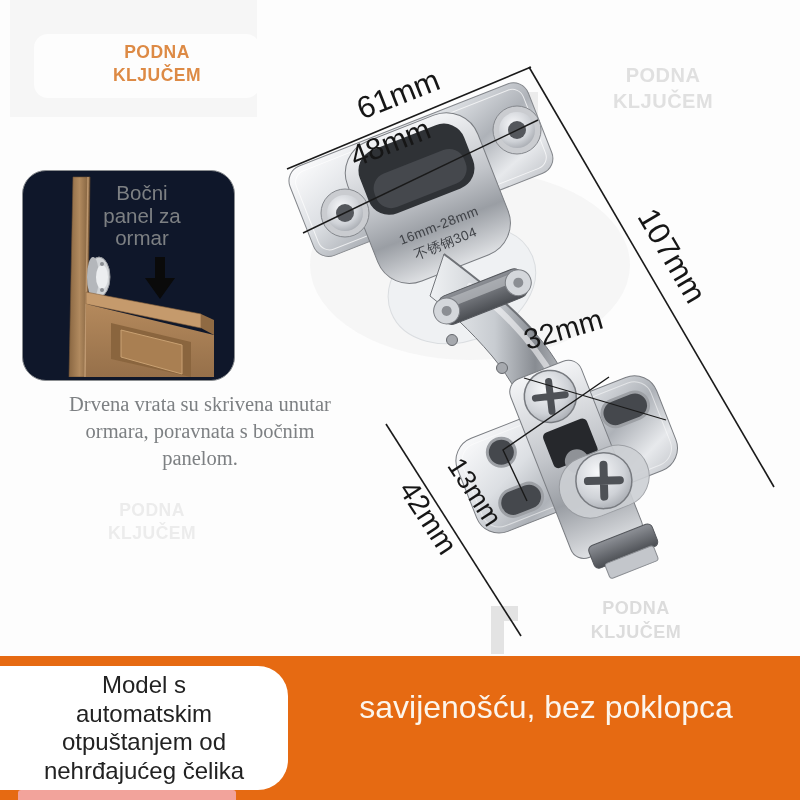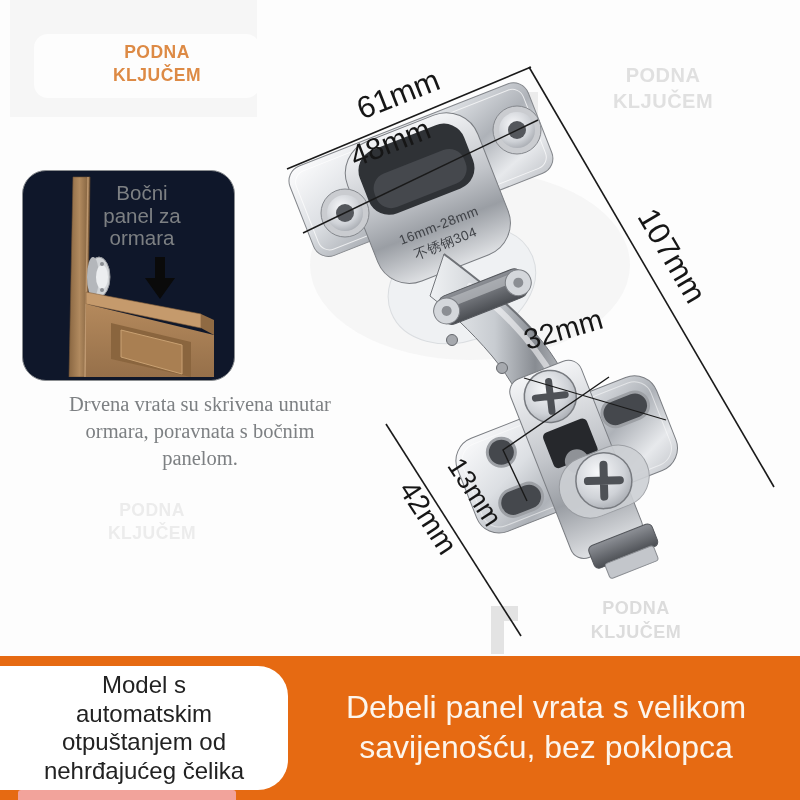--- a/index.html
+++ b/index.html
@@ -94,21 +94,21 @@
       <polygon points="88,152 168,171 168,206 88,188" fill="#8a653e"></polygon>
       <polygon points="98,159 159,174 159,203 98,186" fill="#a97f52" stroke="#c9a172" stroke-width="1"></polygon>
       <g>
         <rect x="132" y="86" width="10" height="23" fill="#0a0a0a"></rect>
         <polygon points="122,107 152,107 137,128" fill="#0a0a0a"></polygon>
       </g>
     </svg>
     <div class="side-box-label">
       <span>Bočni</span>
       <span>panel za</span>
-      <span>ormara</span>
+      <span>ormar</span>
     </div>
   </div>
 
   <div class="abs caption">
     <span>Drvena vrata su skrivena unutar</span>
     <span>ormara, poravnata s bočnim</span>
     <span>panelom.</span>
   </div>
 
   <svg class="abs" style="left:0;top:0;" width="800" height="800" viewBox="0 0 800 800">
@@ -234,17 +234,16 @@
 
   <div class="abs footer-band"></div>
   <div class="abs note-box">
     <span>Model s</span>
     <span>automatskim</span>
     <span>otpuštanjem od</span>
     <span>nehrđajućeg čelika</span>
   </div>
   <div class="abs salmon-strip"></div>
   <div class="abs headline">
-    <span>Debeli panel vrata s velikom</span>
     <span>savijenošću, bez poklopca</span>
   </div>
 
 </div>
 
 </body></html>

